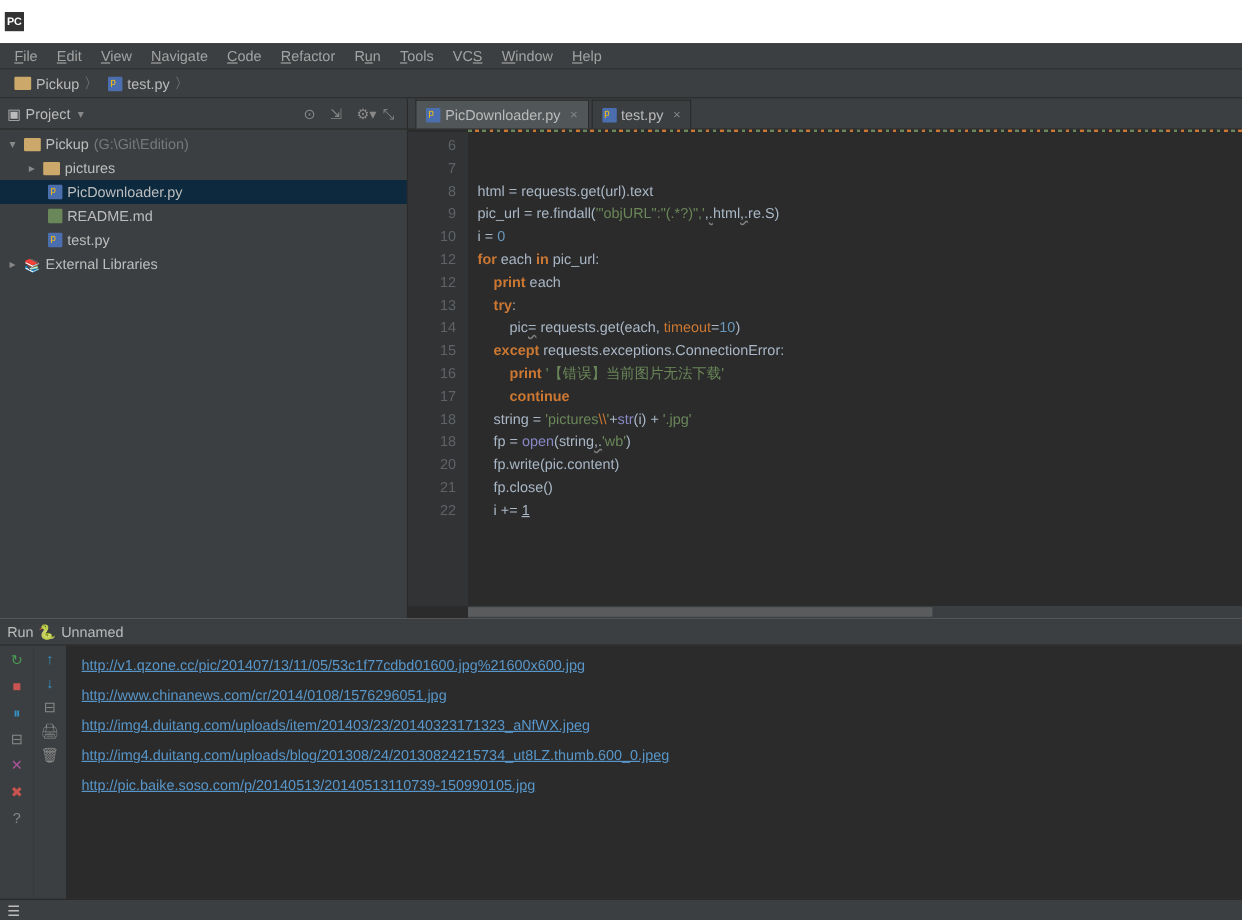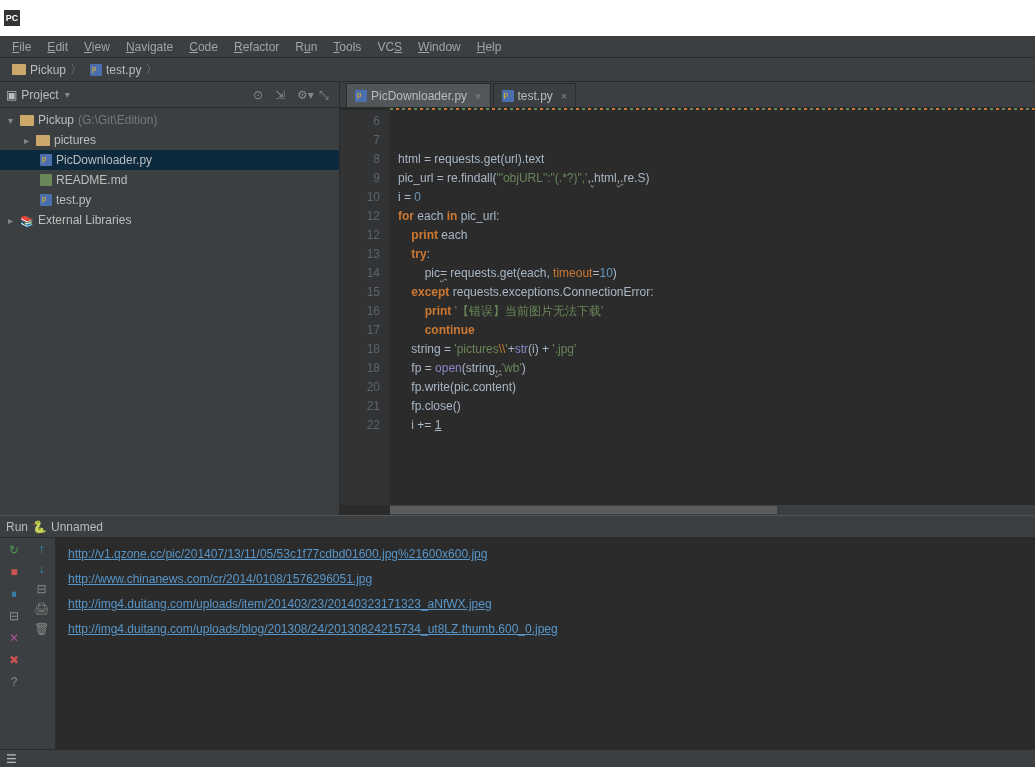--- a/index.html
+++ b/index.html
@@ -209,19 +209,20 @@
       <div class="ctrl" style="color:#3592c4">↓</div>
       <div class="ctrl" style="color:#888">⊟</div>
       <div class="ctrl" style="color:#888">🖨</div>
       <div class="ctrl" style="color:#888">🗑</div>
     </div>
     <div class="console">
       <div><span class="link">http://v1.qzone.cc/pic/201407/13/11/05/53c1f77cdbd01600.jpg%21600x600.jpg</span></div>
       <div><span class="link">http://www.chinanews.com/cr/2014/0108/1576296051.jpg</span></div>
       <div><span class="link">http://img4.duitang.com/uploads/item/201403/23/20140323171323_aNfWX.jpeg</span></div>
       <div><span class="link">http://img4.duitang.com/uploads/blog/201308/24/20130824215734_ut8LZ.thumb.600_0.jpeg</span></div>
+      <div><span class="link">http://pic.baike.soso.com/p/20140513/20140513110739-150990105.jpg</span></div>
     </div>
   </div>
 </div>
 
 <div class="status-bar">
   <span>☰</span>
 </div>
 
 </body></html>

